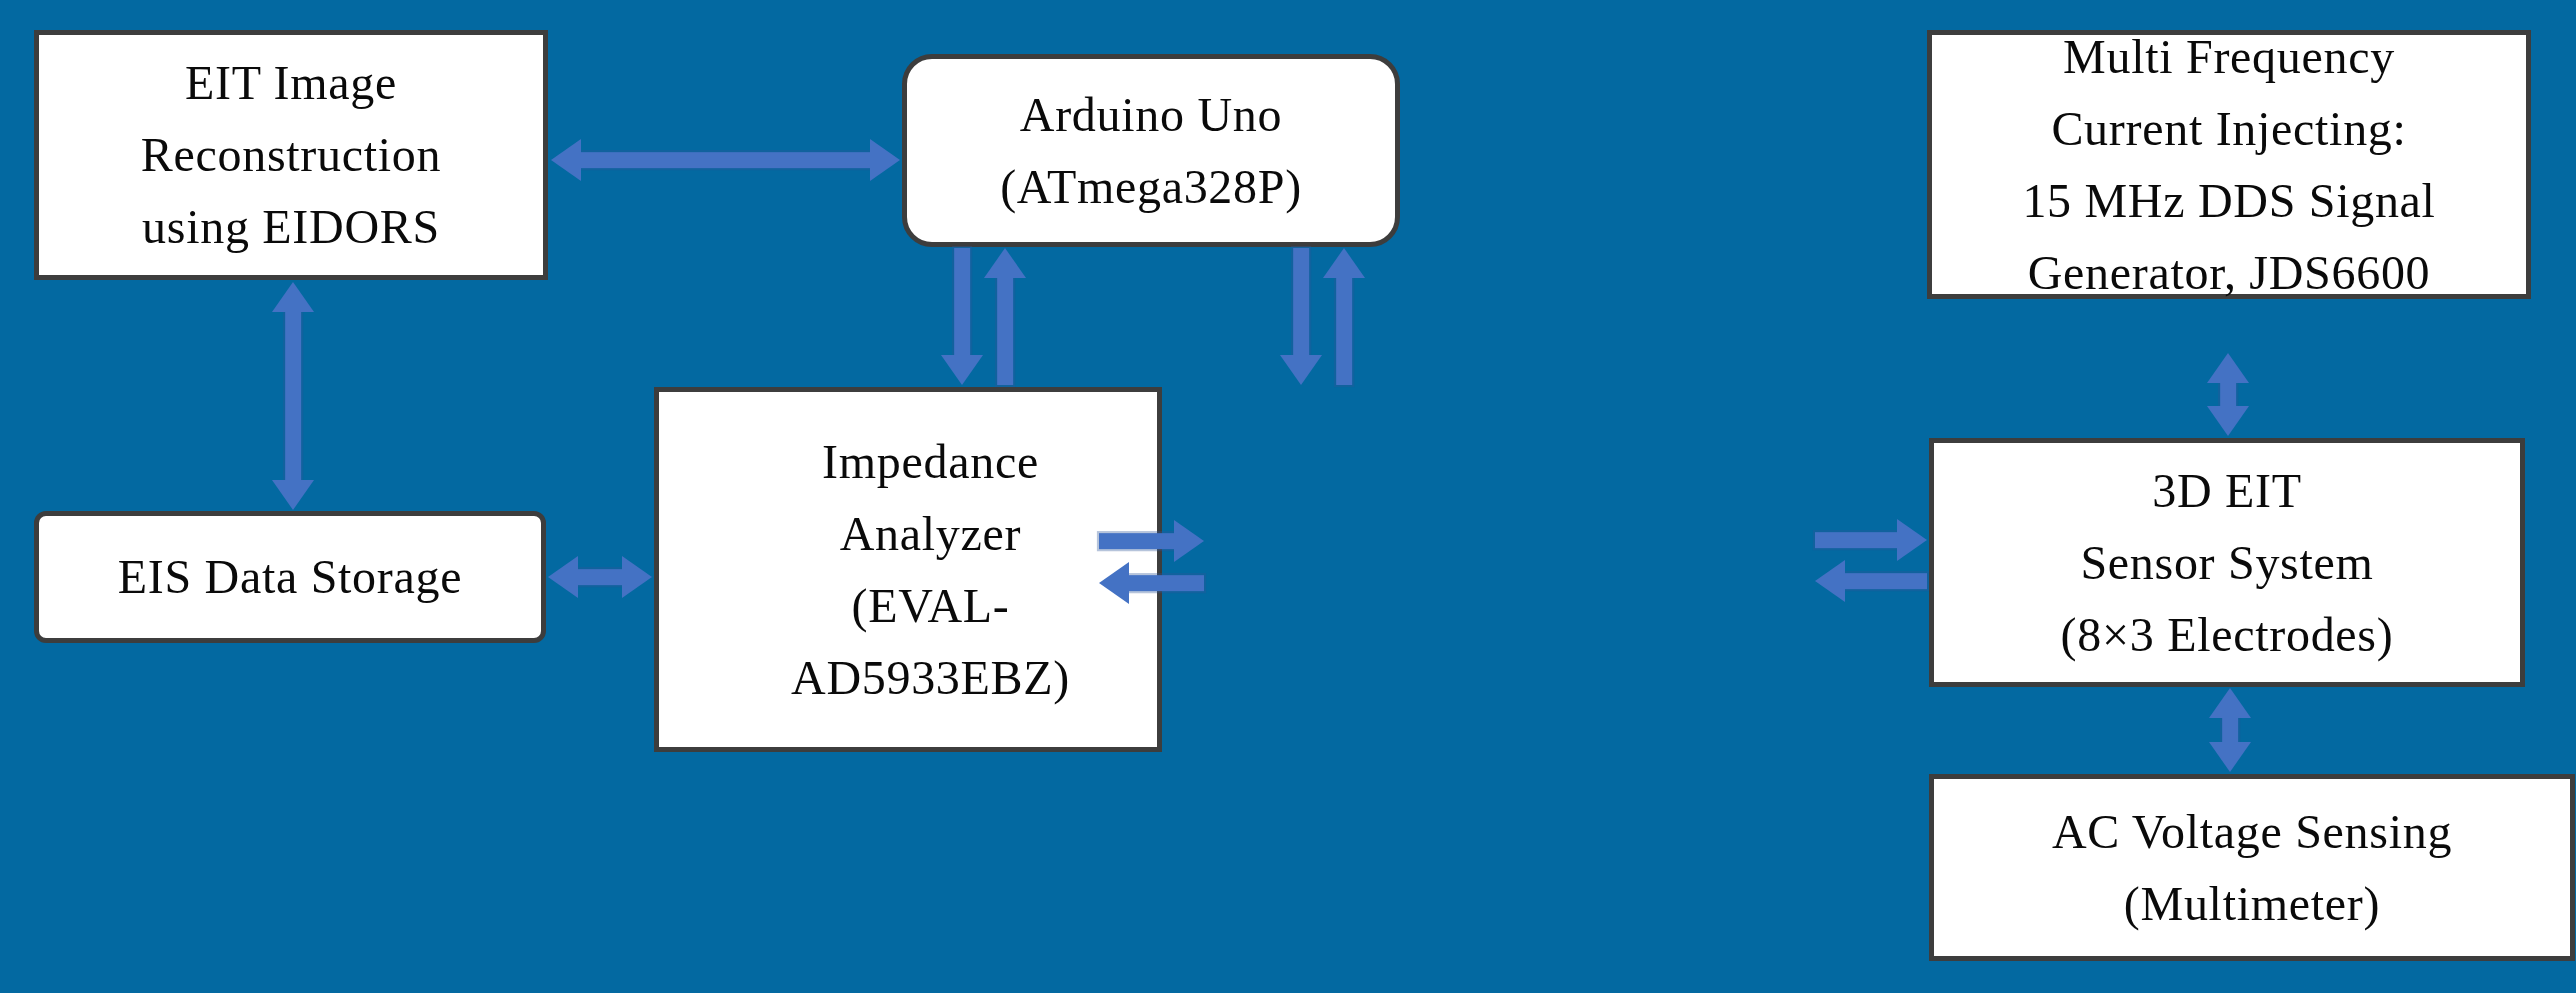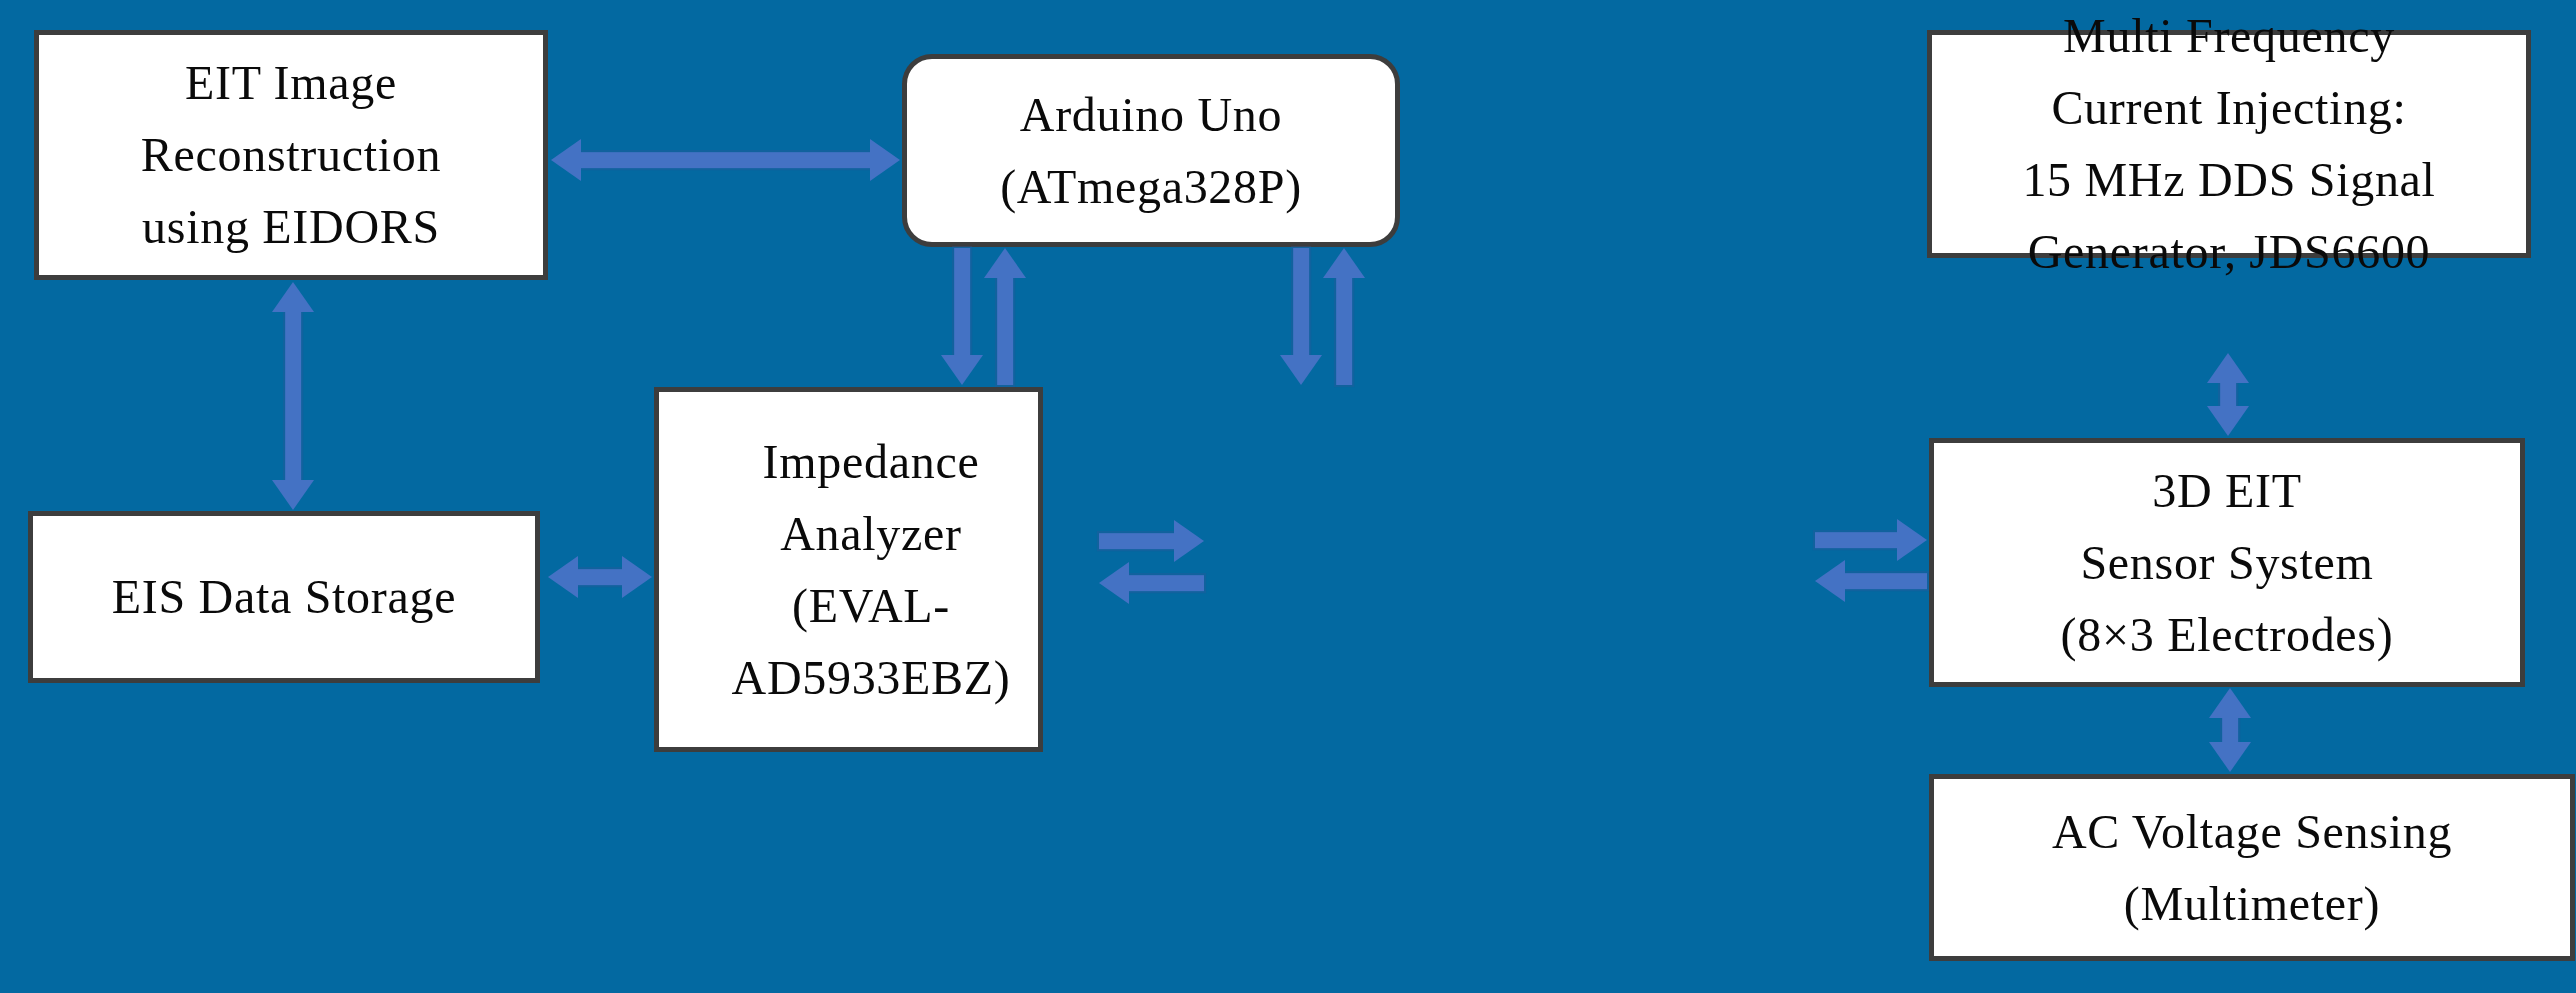--- a/index.html
+++ b/index.html
@@ -47,32 +47,32 @@
     <span class="label">EIT Image
 Reconstruction
 using EIDORS</span>
   </div>
 
   <div class="node" style="left:902px;top:54px;width:498px;height:193px;border-radius:30px;">
     <span class="label">Arduino Uno
 (ATmega328P)</span>
   </div>
 
-  <div class="node" style="left:1927px;top:30px;width:604px;height:228px;">
+  <div class="node" style="left:1927px;top:30px;width:604px;height:269px;">
     <span class="label">Multi Frequency
 Current Injecting:
 15 MHz DDS Signal
 Generator, JDS6600</span>
   </div>
 
-  <div class="node" style="left:28px;top:511px;width:512px;height:172px;">
+  <div class="node" style="left:34px;top:511px;width:512px;height:132px;border-radius:12px;">
     <span class="label">EIS Data Storage</span>
   </div>
 
-  <div class="node" style="left:654px;top:387px;width:389px;height:365px;padding-left:45px;">
+  <div class="node" style="left:654px;top:387px;width:508px;height:365px;padding-left:45px;">
     <span class="label">Impedance
 Analyzer
 (EVAL-
 AD5933EBZ)</span>
   </div>
 
 
   <div class="node" style="left:1929px;top:438px;width:596px;height:249px;">
     <span class="label">3D EIT
 Sensor System

